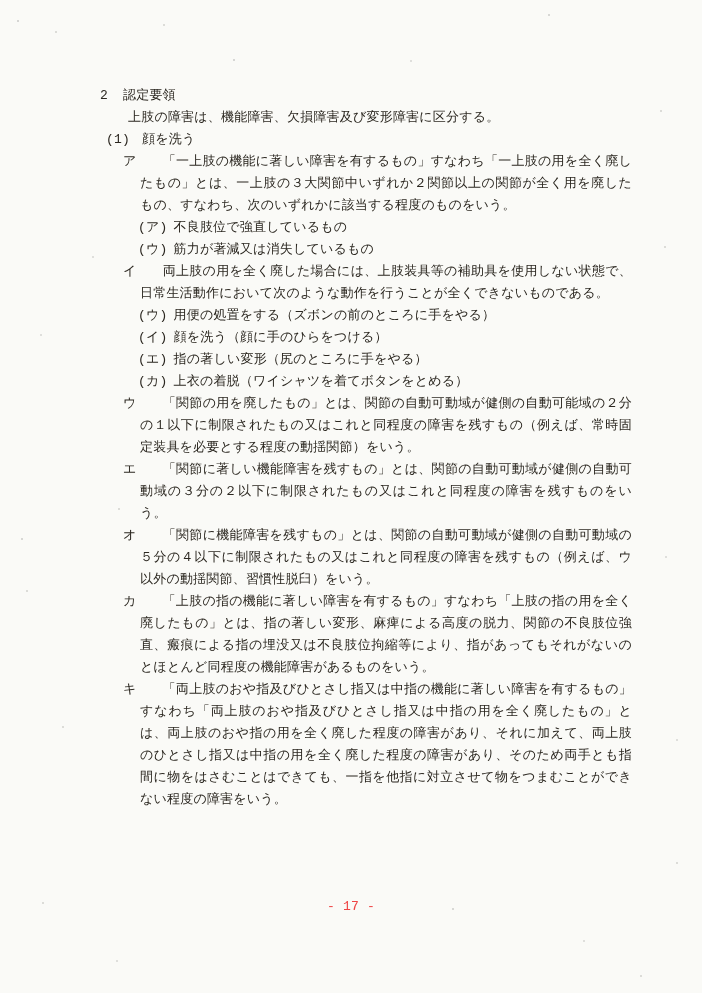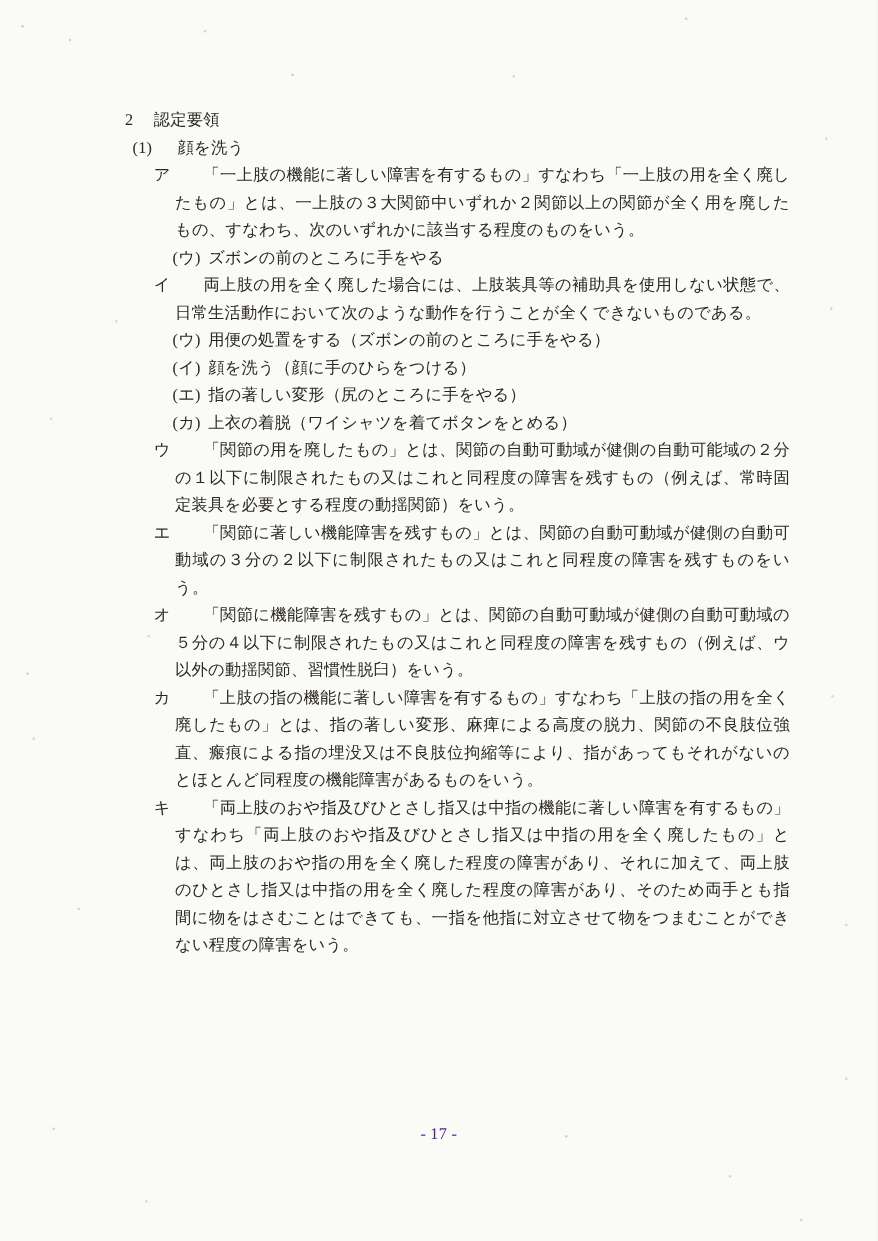--- a/index.html
+++ b/index.html
@@ -7,21 +7,21 @@
     padding: 0;
     background: #e9e9e7;
   }
   .page {
     position: relative;
     width: 702px;
     height: 993px;
     margin: 0 auto;
     background: #fafaf7;
     overflow: hidden;
-    font-family: Liberation Serif, serif;
+    font-family: Liberation Mono, monospace;
     font-size: 13px;
     line-height: 22px;
     color: #2b2720;
     letter-spacing: 0.2px;
   }
   .content {
     position: absolute;
     left: 100px;
     top: 85px;
     width: 532px;
@@ -43,21 +43,21 @@
     text-align: justify;
   }
   .sgap { display: inline-block; width: 6px; }
   .pagenum {
     position: absolute;
     top: 896px;
     left: 0;
     width: 100%;
     text-align: center;
     font-size: 13px;
-    color: #4c1d95;
+    color: #ef4444;
   }
   
   .specks {
     position: absolute;
     top: 0; left: 0;
     width: 2px; height: 2px;
     border-radius: 50%;
     background: transparent;
     box-shadow:
       17px 20px 0 rgba(90,90,88,.30),
@@ -89,28 +89,30 @@
 
 <div class="page">
   <div class="specks"></div>
 
   <div class="content">
 
     <div class="h-row">
       <span class="h-num">2</span><span>認定要領</span>
     </div>
 
+    <div class="intro">上肢の障害は、機能障害、欠損障害及び変形障害に区分する。</div>
 
     <div class="sub-row">
       <span class="sub-num">(1)</span><span>顔を洗う</span>
     </div>
 
     <div id="items">
         <div class="kitem"><span>ア</span><span class="kgap"></span><span>「一上肢の機能に著しい障害を有するもの」すなわち「一上肢の用を全く廃したもの」とは、一上肢の３大関節中いずれか２関節以上の関節が全く用を廃したもの、すなわち、次のいずれかに該当する程度のものをいう。</span></div>
-        <div class="sitem"><span>(ウ)</span><span class="sgap"></span><span>ズボンの前のところに手をやる</span></div>
+        <div class="sitem"><span>(ア)</span><span class="sgap"></span><span>不良肢位で強直しているもの</span></div>
+        <div class="sitem"><span>(ウ)</span><span class="sgap"></span><span>筋力が著減又は消失しているもの</span></div>
         <div class="kitem"><span>イ</span><span class="kgap"></span><span>両上肢の用を全く廃した場合には、上肢装具等の補助具を使用しない状態で、日常生活動作において次のような動作を行うことが全くできないものである。</span></div>
         <div class="sitem"><span>(ウ)</span><span class="sgap"></span><span>用便の処置をする（ズボンの前のところに手をやる）</span></div>
         <div class="sitem"><span>(イ)</span><span class="sgap"></span><span>顔を洗う（顔に手のひらをつける）</span></div>
         <div class="sitem"><span>(エ)</span><span class="sgap"></span><span>指の著しい変形（尻のところに手をやる）</span></div>
         <div class="sitem"><span>(カ)</span><span class="sgap"></span><span>上衣の着脱（ワイシャツを着てボタンをとめる）</span></div>
         <div class="kitem"><span>ウ</span><span class="kgap"></span><span>「関節の用を廃したもの」とは、関節の自動可動域が健側の自動可能域の２分の１以下に制限されたもの又はこれと同程度の障害を残すもの（例えば、常時固定装具を必要とする程度の動揺関節）をいう。</span></div>
         <div class="kitem"><span>エ</span><span class="kgap"></span><span>「関節に著しい機能障害を残すもの」とは、関節の自動可動域が健側の自動可動域の３分の２以下に制限されたもの又はこれと同程度の障害を残すものをいう。</span></div>
         <div class="kitem"><span>オ</span><span class="kgap"></span><span>「関節に機能障害を残すもの」とは、関節の自動可動域が健側の自動可動域の５分の４以下に制限されたもの又はこれと同程度の障害を残すもの（例えば、ウ以外の動揺関節、習慣性脱臼）をいう。</span></div>
         <div class="kitem"><span>カ</span><span class="kgap"></span><span>「上肢の指の機能に著しい障害を有するもの」すなわち「上肢の指の用を全く廃したもの」とは、指の著しい変形、麻痺による高度の脱力、関節の不良肢位強直、瘢痕による指の埋没又は不良肢位拘縮等により、指があってもそれがないのとほとんど同程度の機能障害があるものをいう。</span></div>
         <div class="kitem"><span>キ</span><span class="kgap"></span><span>「両上肢のおや指及びひとさし指又は中指の機能に著しい障害を有するもの」すなわち「両上肢のおや指及びひとさし指又は中指の用を全く廃したもの」とは、両上肢のおや指の用を全く廃した程度の障害があり、それに加えて、両上肢のひとさし指又は中指の用を全く廃した程度の障害があり、そのため両手とも指間に物をはさむことはできても、一指を他指に対立させて物をつまむことができない程度の障害をいう。</span></div>

